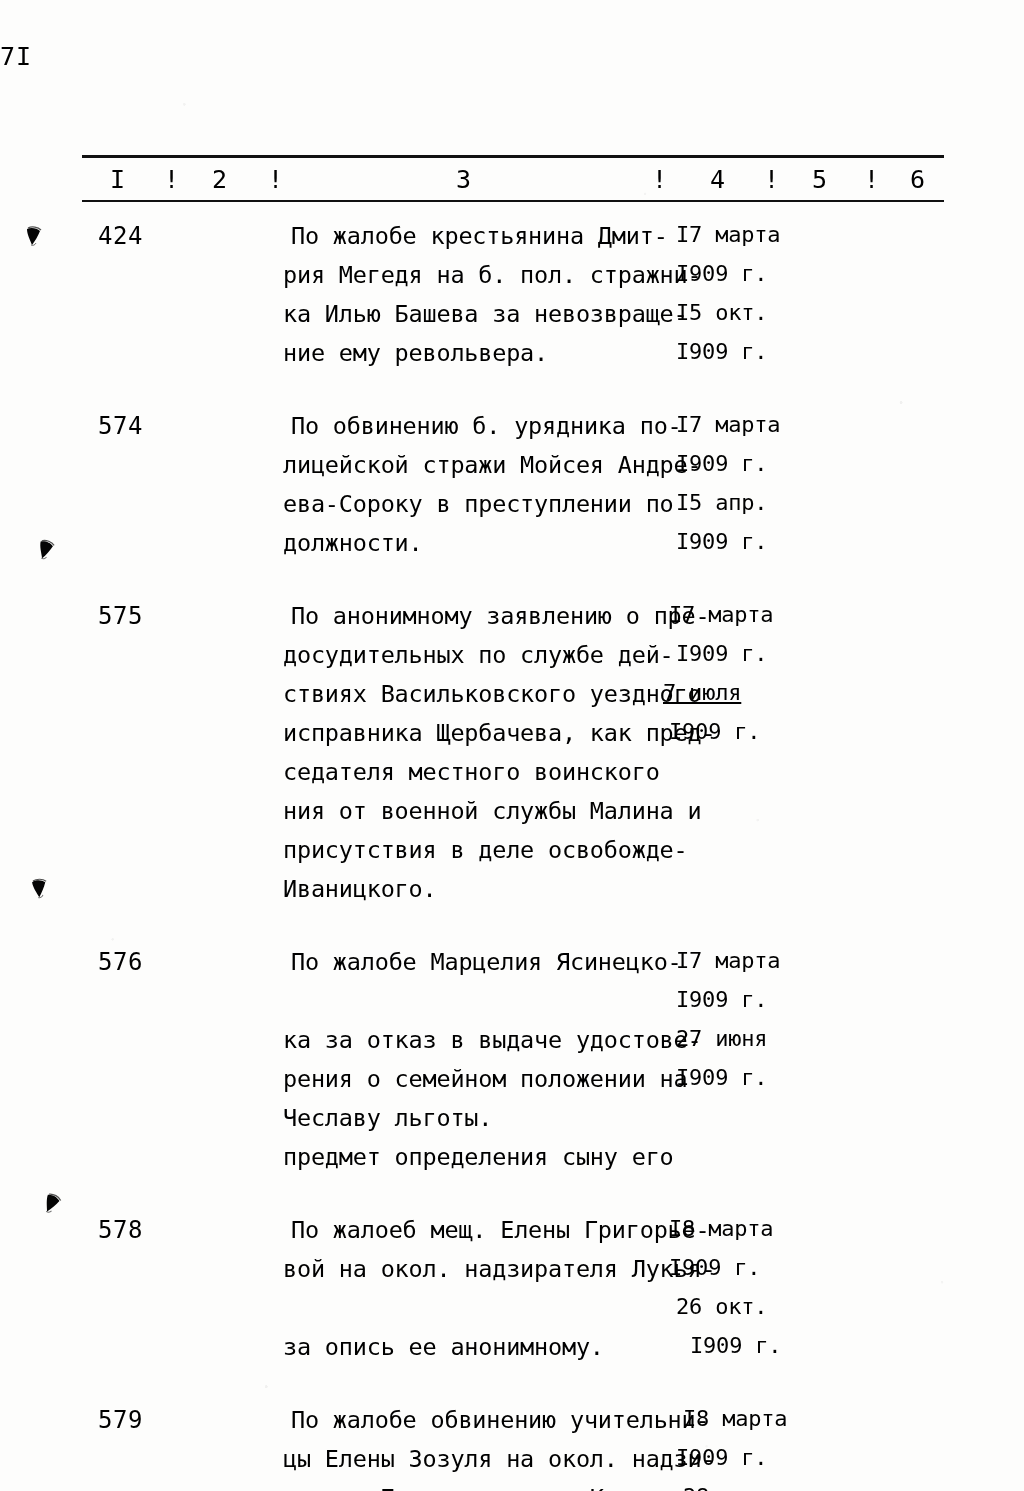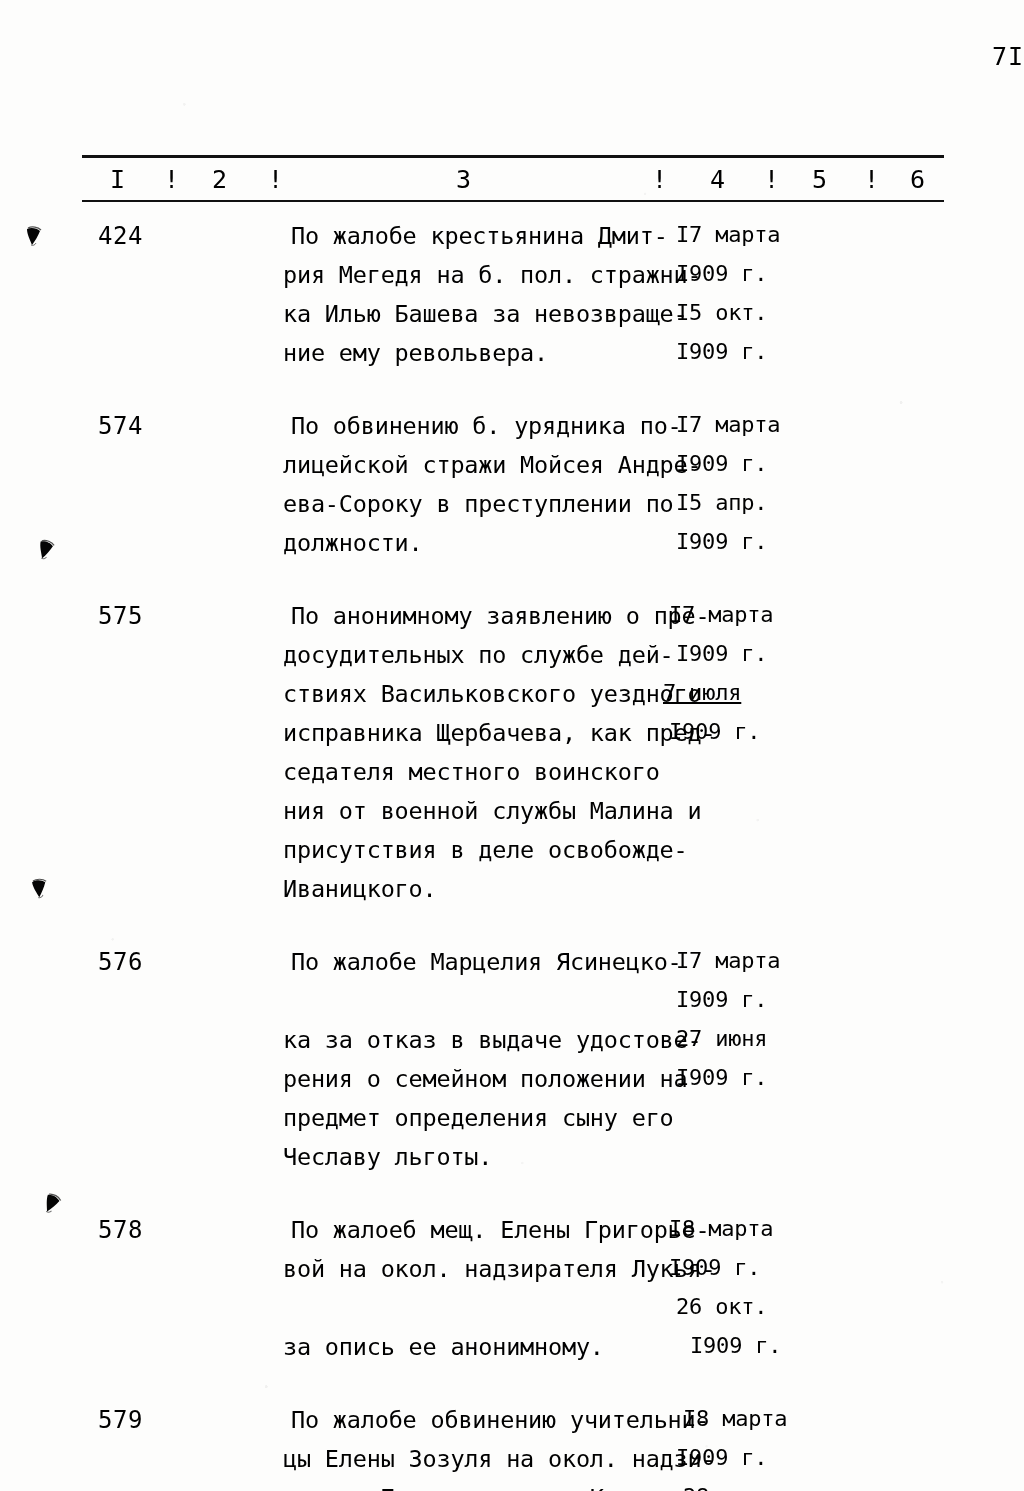--- a/index.html
+++ b/index.html
@@ -38,21 +38,21 @@
       radial-gradient(circle at 26% 93%, rgba(0,0,0,0.05) 0 1.2px, transparent 1.7px),
       radial-gradient(circle at 69% 97%, rgba(0,0,0,0.03) 0 1px, transparent 1.4px);
   }
 
   
   .page-number {
     position: absolute;
     top: 42px;
     left: 0;
     width: 1024px;
-    text-align: right;
+    text-align: left;
     font-size: 25px;
     letter-spacing: 1px;
     font-family: "DejaVu Sans Mono", monospace;
   }
 
   
   .header-band {
     position: absolute;
     left: 82px;
     top: 155px;
@@ -267,25 +267,25 @@
           </div>
           <div class="line">
             <span class="desc">ка за отказ в выдаче удостове-</span>
             <span class="date" style="left: 676px;">27 июня</span>
           </div>
           <div class="line">
             <span class="desc">рения о семейном положении на</span>
             <span class="date" style="left: 676px;">I909 г.</span>
           </div>
           <div class="line">
+            <span class="desc">Чеславу льготы.</span>
+            <span class="date" style="left: 676px;"></span>
+          </div>
+          <div class="line">
             <span class="desc">предмет определения сыну его</span>
-            <span class="date" style="left: 676px;"></span>
-          </div>
-          <div class="line">
-            <span class="desc">Чеславу льготы.</span>
             <span class="date" style="left: 676px;"></span>
           </div>
         </div>
       </div>
       <div class="entry">
         <div class="entry-num">578</div>
         <div class="entry-lines">
           <div class="line indent">
             <span class="desc">По жалоеб мещ. Елены Григорье-</span>
             <span class="date" style="left: 669px;">I8 марта</span>

